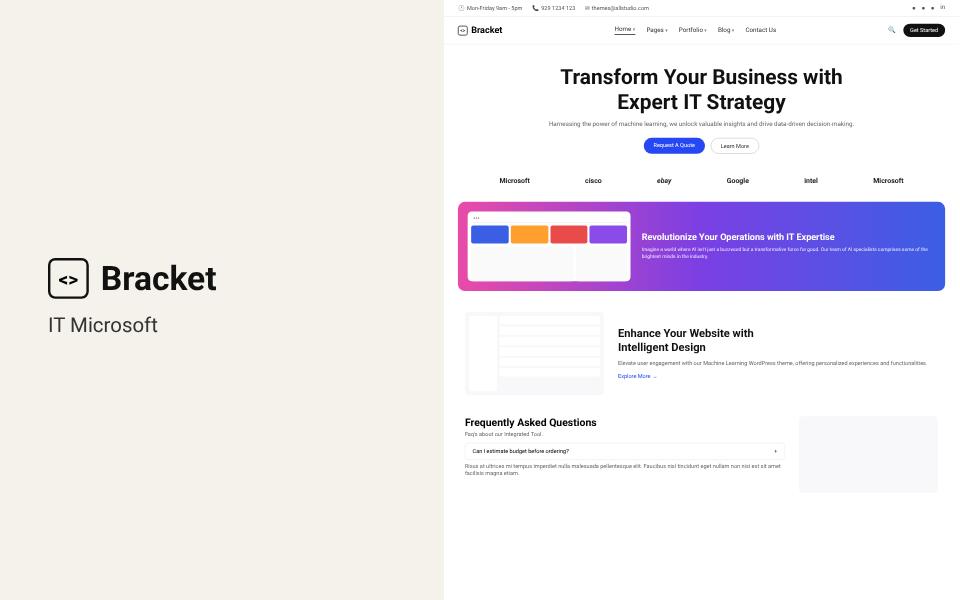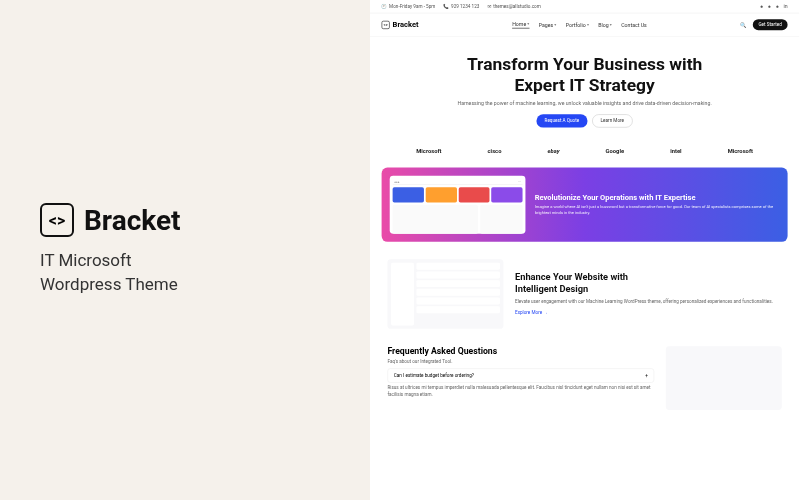--- a/index.html
+++ b/index.html
@@ -63,21 +63,20 @@
 </head>
 <body>
 
 <div class="left">
   <div class="logo-row">
     <div class="logo-box">&lt;&gt;</div>
     <div class="brand">Bracket</div>
   </div>
   <div class="tagline">
     <span>IT Microsoft</span><br>
-    <span>Wordpress Theme</span>
   </div>
 </div>
 
 <div class="right">
   <div class="page">
     <div class="topbar">
       <div class="topbar-left">
         <div class="tb-item">🕐 <span>Mon-Friday 9am - 5pm</span></div>
         <div class="tb-item">📞 <span>929 1234 123</span></div>
         <div class="tb-item">✉ <span>themes@allstudio.com</span></div>

